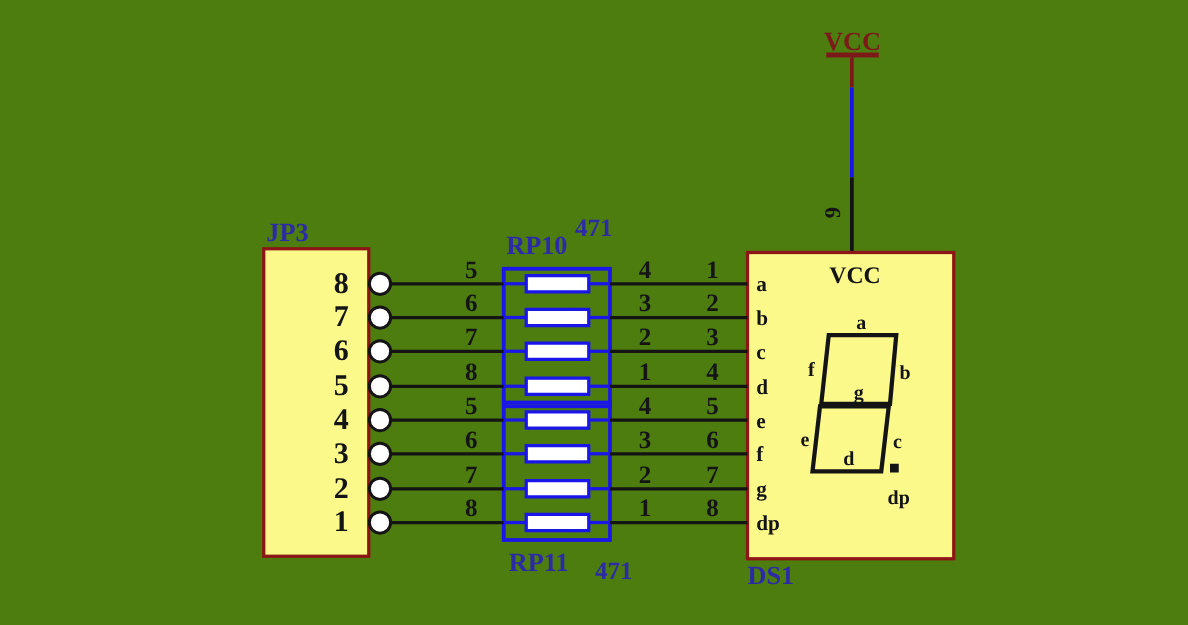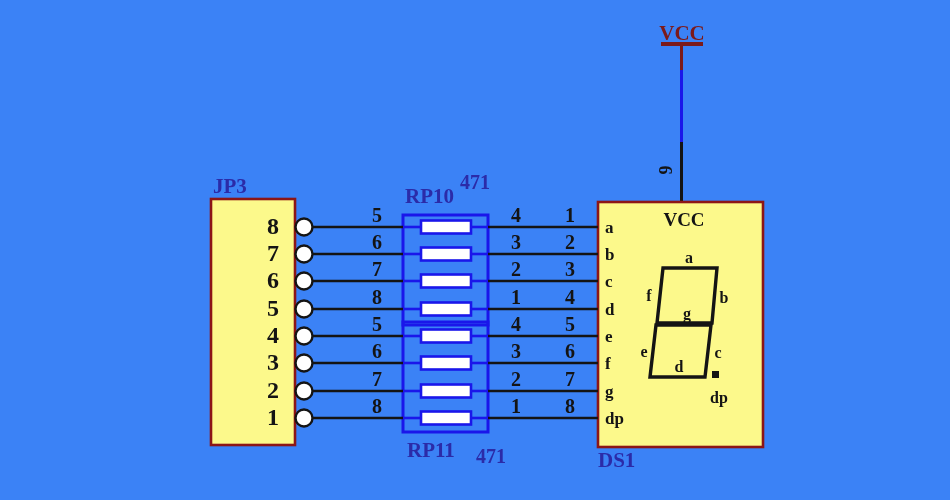--- a/index.html
+++ b/index.html
@@ -1,16 +1,16 @@
 <!DOCTYPE html>
 <html><head>
 <meta charset="utf-8">
 <style>
   html,body{margin:0;padding:0;background:#ffffff;}
-  .stage{position:relative;width:950px;height:500px;background:#3b82f6;overflow:hidden;}
+  .stage{position:relative;width:950px;height:500px;background:#4d7c0f;overflow:hidden;}
   svg text{font-family:"Liberation Serif","DejaVu Serif",serif;font-weight:bold;fill:#141414;}
   .wire{stroke:#141414;stroke-width:2.6;}
   .pin-circle{fill:#ffffff;stroke:#141414;stroke-width:2.4;}
   .part-box{fill:#FCF98B;stroke:#8C1616;stroke-width:2.6;}
   .rp-box{fill:none;stroke:#1A16EA;stroke-width:3;}
   .resistor{fill:#ffffff;stroke:#1A16EA;stroke-width:2.6;}
   .bluewire{stroke:#1A16EA;stroke-width:2.6;}
   .num{font-size:20px;}
   .num-lg{font-size:24px;}
   .refdes{font-size:21px;fill:#2B2BA8;}

